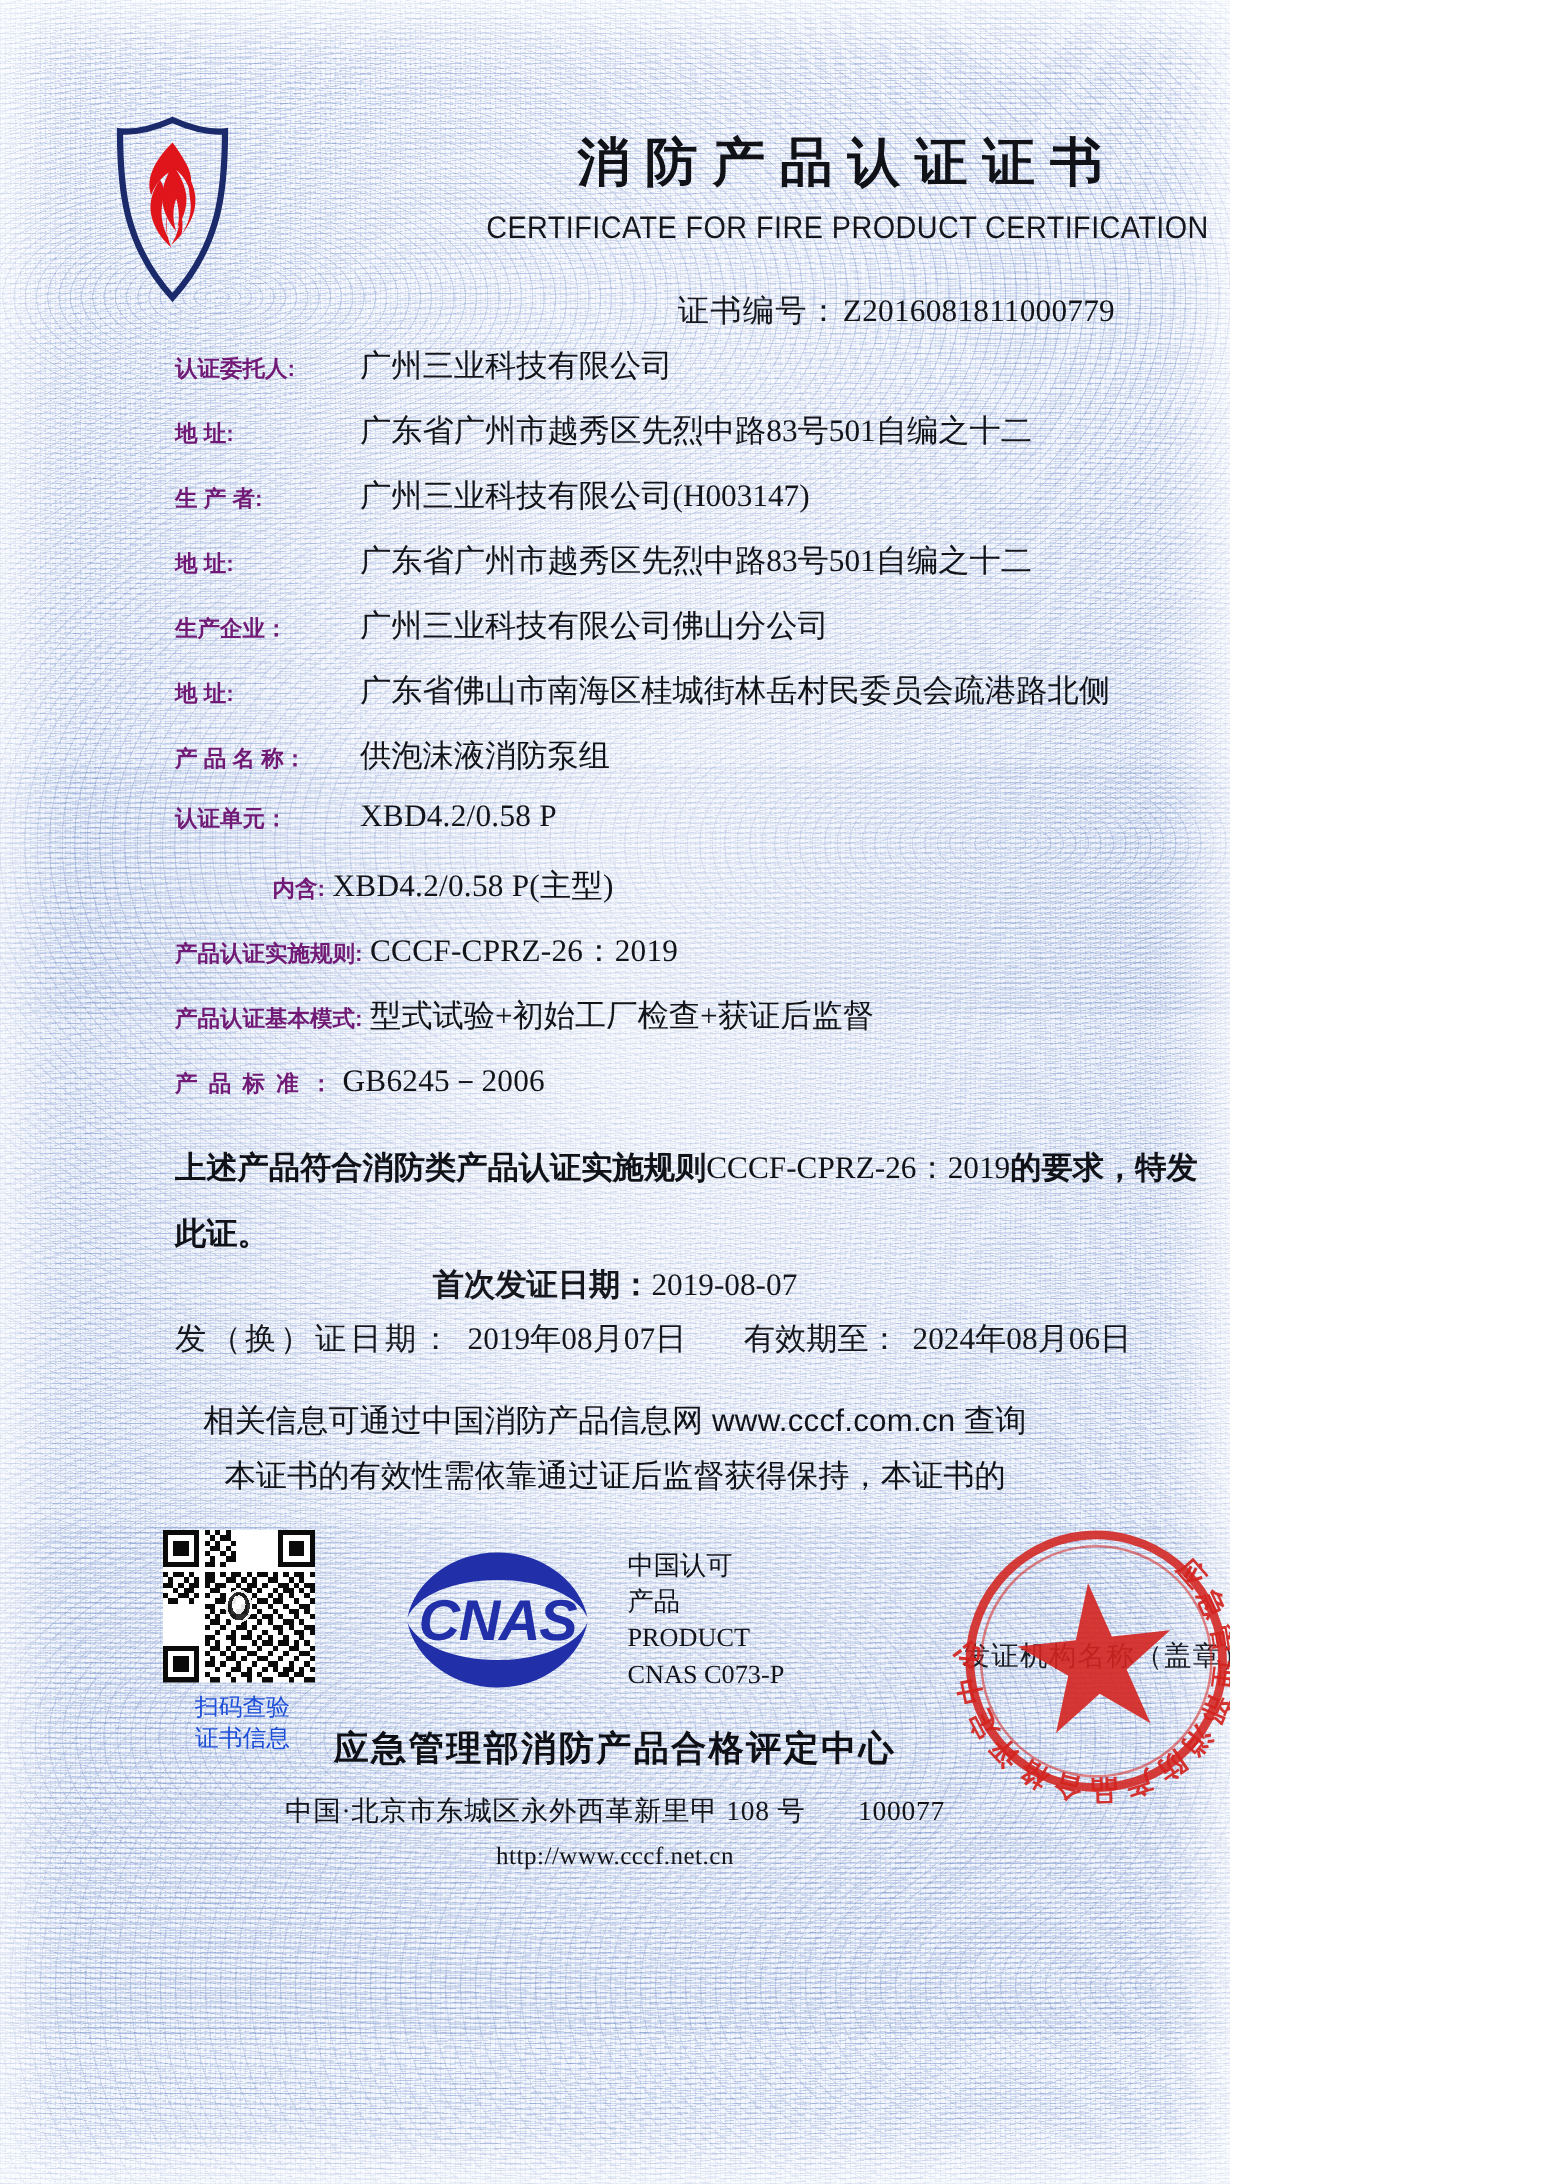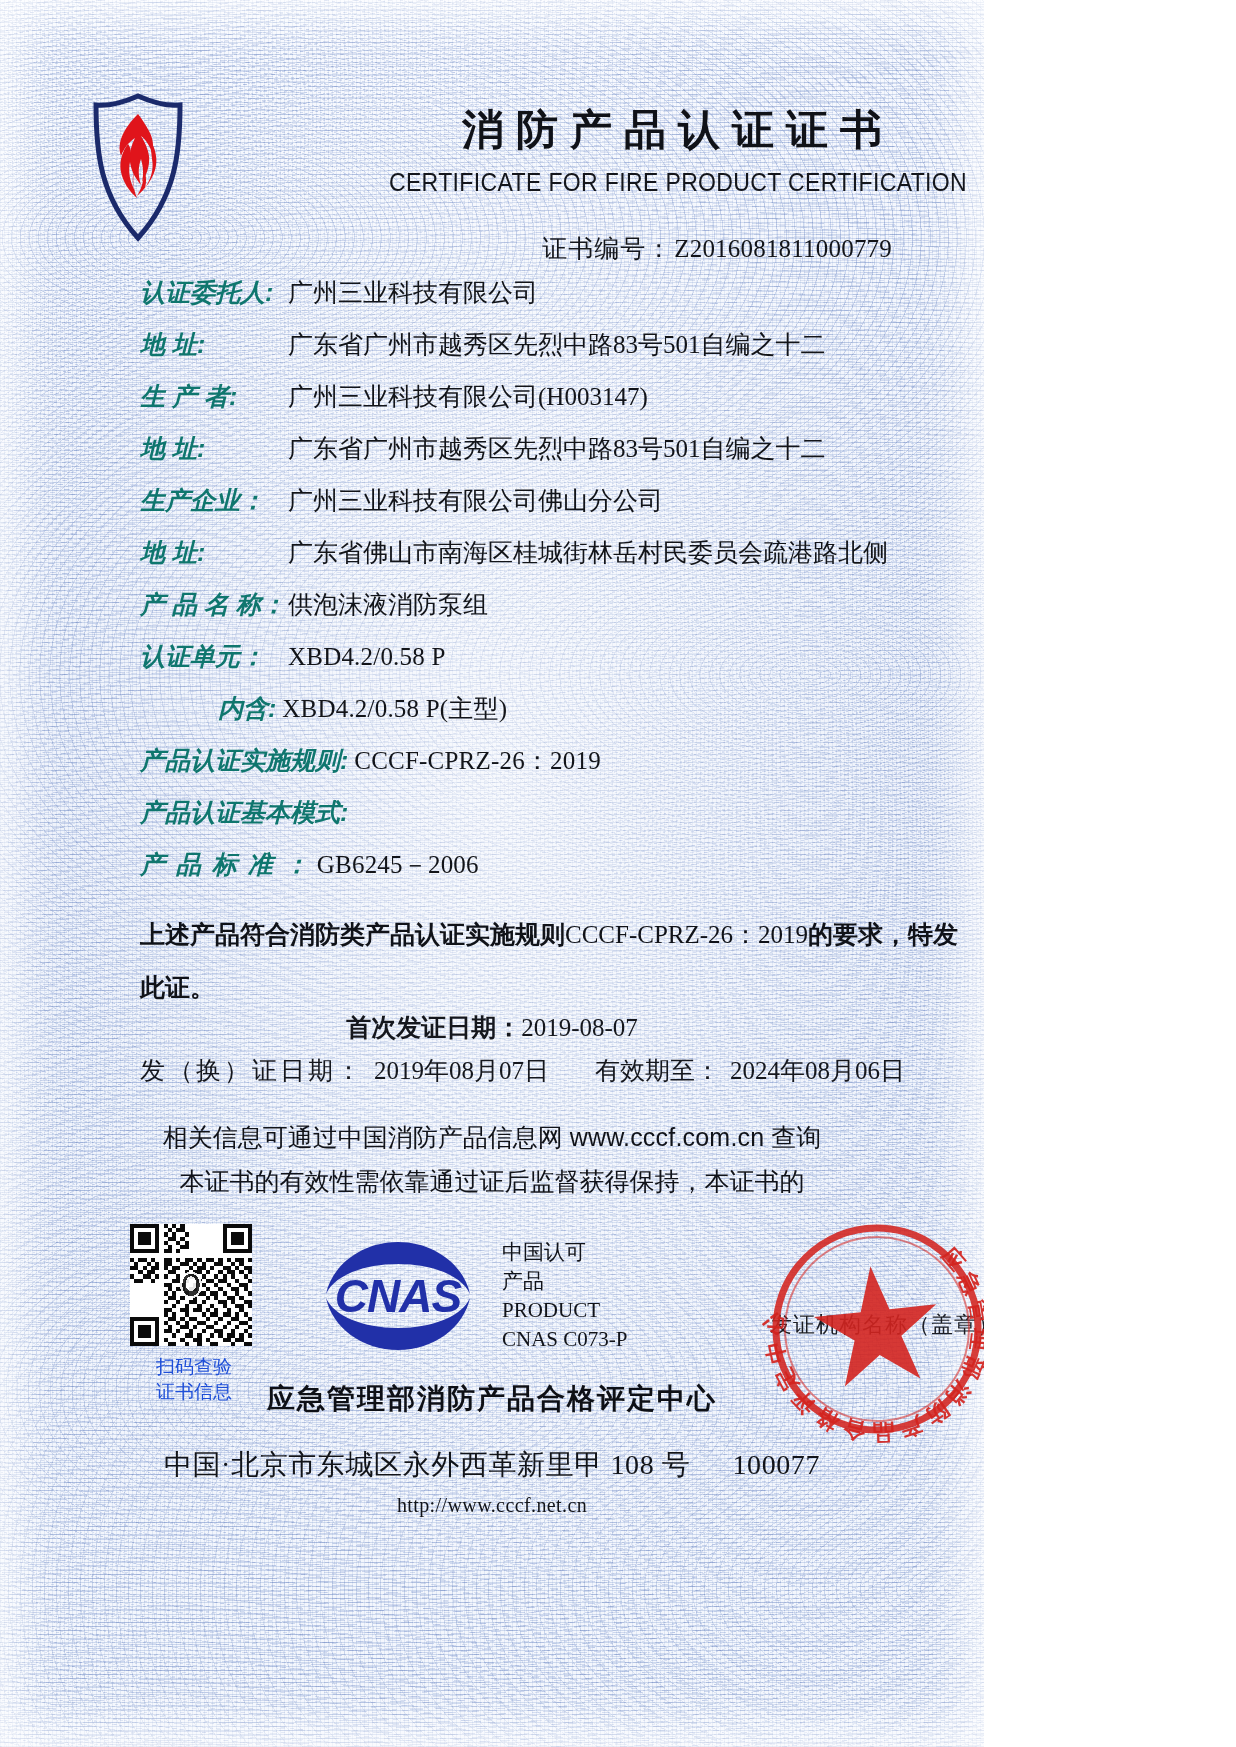--- a/index.html
+++ b/index.html
@@ -67,23 +67,22 @@
     position: absolute; top: 232px; right: 92px;
     font-size: 25px; letter-spacing: .5px; white-space: nowrap; text-align: center;
   }
   .cert-no .lbl { letter-spacing: 1px; }
 
   
   .fields { position: absolute; top: 276px; left: 0; width: 100%; }
   .row { display: flex; align-items: baseline; padding: 0 0 0 140px; height: 52px; }
   .lab {
     font-family: "Liberation Sans", "DejaVu Sans", sans-serif;
-    font-weight: 700; font-size: 25px; color: #0f766e;
+    font-weight: 700; font-size: 18px; color: #701a75;
     white-space: nowrap;
-    font-style: italic;
   }
   .lab.w1 { display: inline-flex; justify-content: space-between; width: 146px; }
   .val {
     font-size: 25px; color: #121419; white-space: nowrap; margin-left: 2px;
   }
   .val.serifnum { font-family: "Liberation Serif", serif; letter-spacing: .2px; }
   .row.indent { padding-left: 218px; }
 
   
   .statement {
@@ -144,21 +143,21 @@
     font-family: "Liberation Sans", "DejaVu Sans", sans-serif;
     font-size: 22px; color: #1b1d24; letter-spacing: 1px; white-space: nowrap;
   }
 
   
   .footer { position: absolute; top: 1380px; left: 0; width: 100%; text-align: center; }
   .org {
     font-family: "Liberation Sans", "DejaVu Sans", sans-serif;
     font-weight: 700; font-size: 28px; letter-spacing: 2px; color: #0e1016;
   }
-  .addr { margin-top: 28px; font-size: 28px; color: #121419; letter-spacing: .6px; }
+  .addr { margin-top: 16px; font-size: 22px; color: #121419; letter-spacing: .6px; }
   .addr .zip { margin-left: 42px; }
   .site { margin-top: 10px; font-size: 20px; color: #121419; letter-spacing: .4px; }
 </style>
 </head>
 <body>
 
 <div id="cert">
   <div class="bg-base"></div>
   <div class="bg-wave"></div>
   <div class="bg-vignette"></div>
@@ -232,20 +231,21 @@
         <span class="val serifnum" style="margin-left:6px">XBD4.2/0.58 P(主型)</span>
       </div>
 
       <div class="row">
         <span class="lab">产品认证实施规则:</span>
         <span class="val serifnum" style="margin-left:6px">CCCF-CPRZ-26：2019</span>
       </div>
 
       <div class="row">
         <span class="lab">产品认证基本模式:</span>
+        <span class="val" style="margin-left:6px">型式试验+初始工厂检查+获证后监督</span>
       </div>
 
       <div class="row">
         <span class="lab" style="letter-spacing:2px">产 品 标 准 ：</span>
         <span class="val serifnum" style="margin-left:6px">GB6245－2006</span>
       </div>
 
     </div>
 
     <div class="statement">

